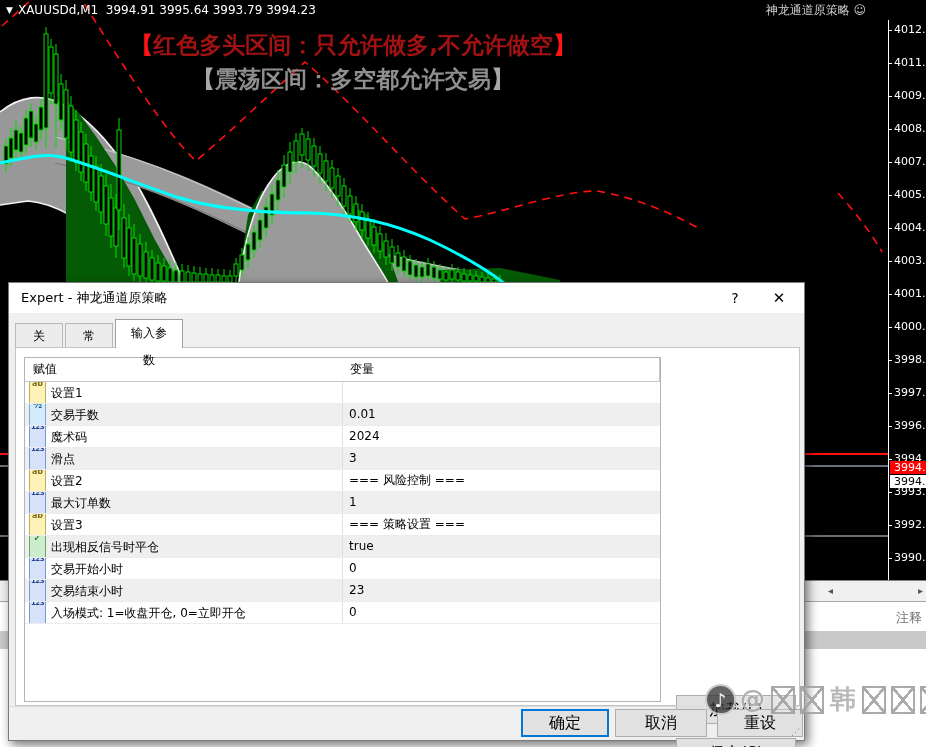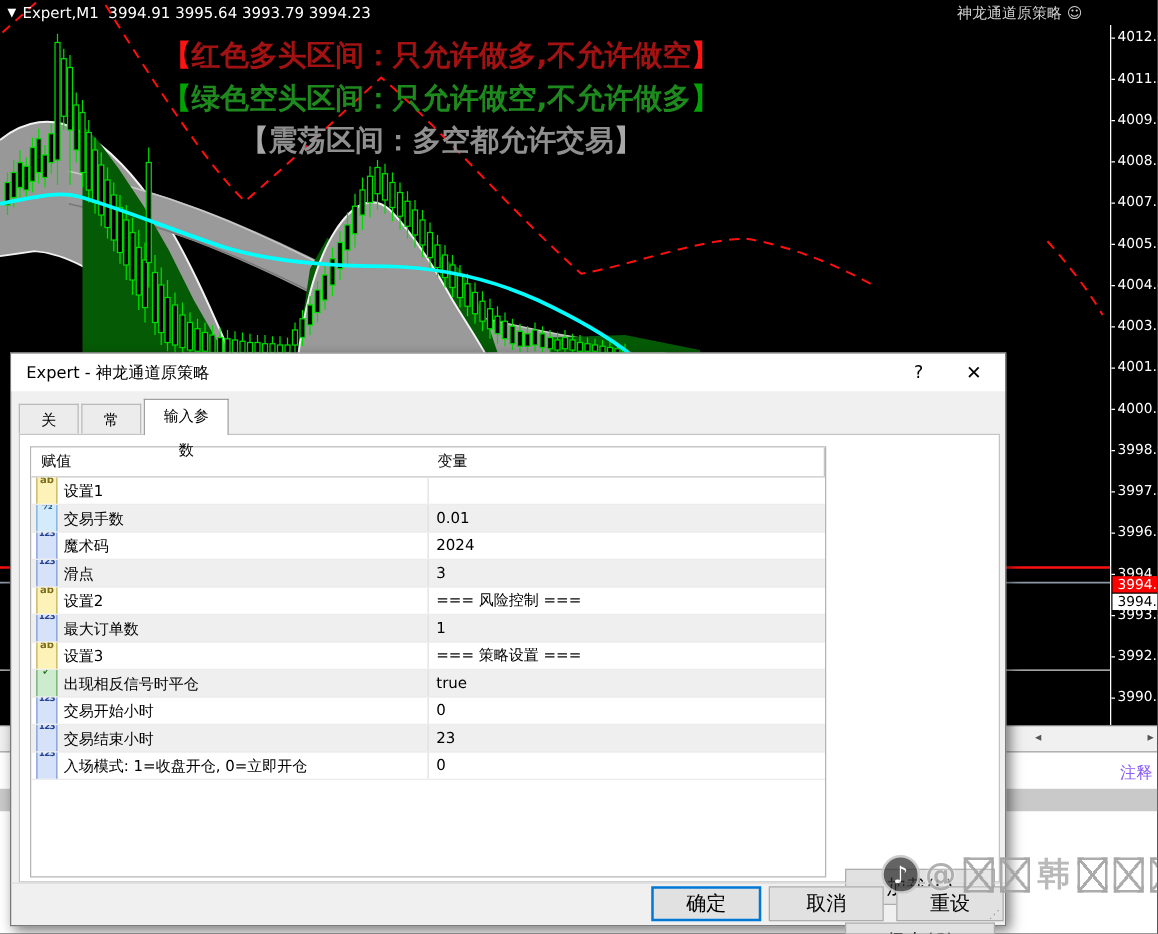--- a/index.html
+++ b/index.html
@@ -19,21 +19,21 @@
   #axis{position:absolute;left:888px;top:20px;width:38px;height:560px;z-index:2;border-left:1px solid #fff;}
   .tick{position:absolute;left:0;width:38px;height:14px;color:#fff;font-size:11px;line-height:14px;padding-left:5px;box-sizing:border-box;white-space:nowrap;overflow:hidden;}
   .tick::before{content:"";position:absolute;left:0;top:7px;width:3px;height:1px;background:#fff;}
   #ask-box,#bid-box{position:absolute;left:1px;width:37px;height:13px;font-size:11px;line-height:13px;padding-left:4px;box-sizing:border-box;z-index:3;white-space:nowrap;overflow:hidden;}
   #ask-box{background:#ff0000;color:#fff;}
   #bid-box{background:#ffffff;color:#000;}
   
   #hscroll{position:absolute;left:0;top:580px;width:926px;height:20px;background:#f0f0f0;border-top:1px solid #808080;z-index:2;color:#555;font-size:10px;line-height:20px;}
   #hscroll .arr-l{position:absolute;left:828px;} #hscroll .arr-r{position:absolute;left:918px;}
   #terminal{position:absolute;left:0;top:601px;width:926px;height:146px;background:#fff;z-index:2;border-top:1px solid #a8a8a8;}
-  #comment-hdr{position:absolute;right:4px;top:7px;font-size:13px;color:#8b5cf6;}
+  #comment-hdr{position:absolute;right:4px;top:7px;font-size:13px;color:#737373;}
   #term-band{position:absolute;left:0;top:29px;width:926px;height:18px;background:#c9c9c9;}
   
   #dialog{position:absolute;left:8px;top:282px;width:797px;height:459px;background:#f0f0f0;border:1px solid #7a7a7a;box-sizing:border-box;z-index:5;box-shadow:3px 4px 10px rgba(0,0,0,.55);font-size:12px;color:#000;padding-left:20px;}
   #dlg-title{position:absolute;left:0;top:0;width:100%;height:30px;background:#fff;line-height:30px;}
   #dlg-title .t{margin-left:12px;font-size:13px;}
   .dlg-sysbtn{position:absolute;top:0;width:34px;height:30px;text-align:center;line-height:30px;font-size:14px;color:#000;cursor:pointer;}
   #dlg-help{right:52px;} #dlg-close{right:8px;font-size:15px;}
   #tab-strip{position:absolute;left:6px;top:36px;height:29px;}
   .tab{position:absolute;top:4px;height:24px;line-height:24px;padding:0 14px;background:#ececec;border:1px solid #b9b9b9;border-bottom:none;box-sizing:border-box;text-align:center;}
   .tab.active{top:0;height:29px;line-height:27px;background:#fff;z-index:2;border-color:#a0a0a0;}
@@ -284,27 +284,26 @@
       <path d="M77,-8 C125,70 168,135 196,161 C230,132 272,92 305,62 C350,100 410,170 465,219 C505,212 560,191 597,191 C630,196 670,212 700,229" fill="none" stroke="#ff1010" stroke-width="1.6" stroke-dasharray="8,6"></path>
       <path d="M838,193 C855,212 872,234 882,252" fill="none" stroke="#ff1010" stroke-width="1.6" stroke-dasharray="8,6"></path>
 
       <line x1="0" y1="454" x2="888" y2="454" stroke="#ff1010" stroke-width="2"></line>
       <line x1="0" y1="466" x2="888" y2="466" stroke="#8d99a6" stroke-width="1.4"></line>
       <line x1="0" y1="536" x2="888" y2="536" stroke="#ffffff" stroke-width="1" opacity=".85"></line>
     </g>
   </svg>
 
   <div id="top-bar">
-    <span id="symbol-block"><span id="dd-icon">▼</span><span>Expert,M1</span>&nbsp;&nbsp;<span>3994.91 3995.64 3993.79 3994.23</span></span>
+    <span id="symbol-block"><span id="dd-icon">▼</span><span>XAUUSDd,M1</span>&nbsp;&nbsp;<span>3994.91 3995.64 3993.79 3994.23</span></span>
     <span id="ind-label"><span>神龙通道原策略</span> <span>☺</span></span>
   </div>
 
   <div id="annotations">
     <div class="ann"><span class="br1">【</span><span class="in1">红色多头区间：只允许做多,不允许做空</span><span class="br1">】</span></div>
-    <div class="ann"><span class="br2">【</span><span class="in2">绿色空头区间：只允许做空,不允许做多</span><span class="br2">】</span></div>
     <div class="ann"><span class="br3">【</span><span class="in3">震荡区间：多空都允许交易</span><span class="br3">】</span></div>
   </div>
 
   <div id="axis">
     <div id="axis-labels">
         <div class="tick" style="top: 3px;">4012.65</div>
         <div class="tick" style="top: 36px;">4011.25</div>
         <div class="tick" style="top: 69px;">4009.90</div>
         <div class="tick" style="top: 102px;">4008.50</div>
         <div class="tick" style="top: 135px;">4007.15</div>

